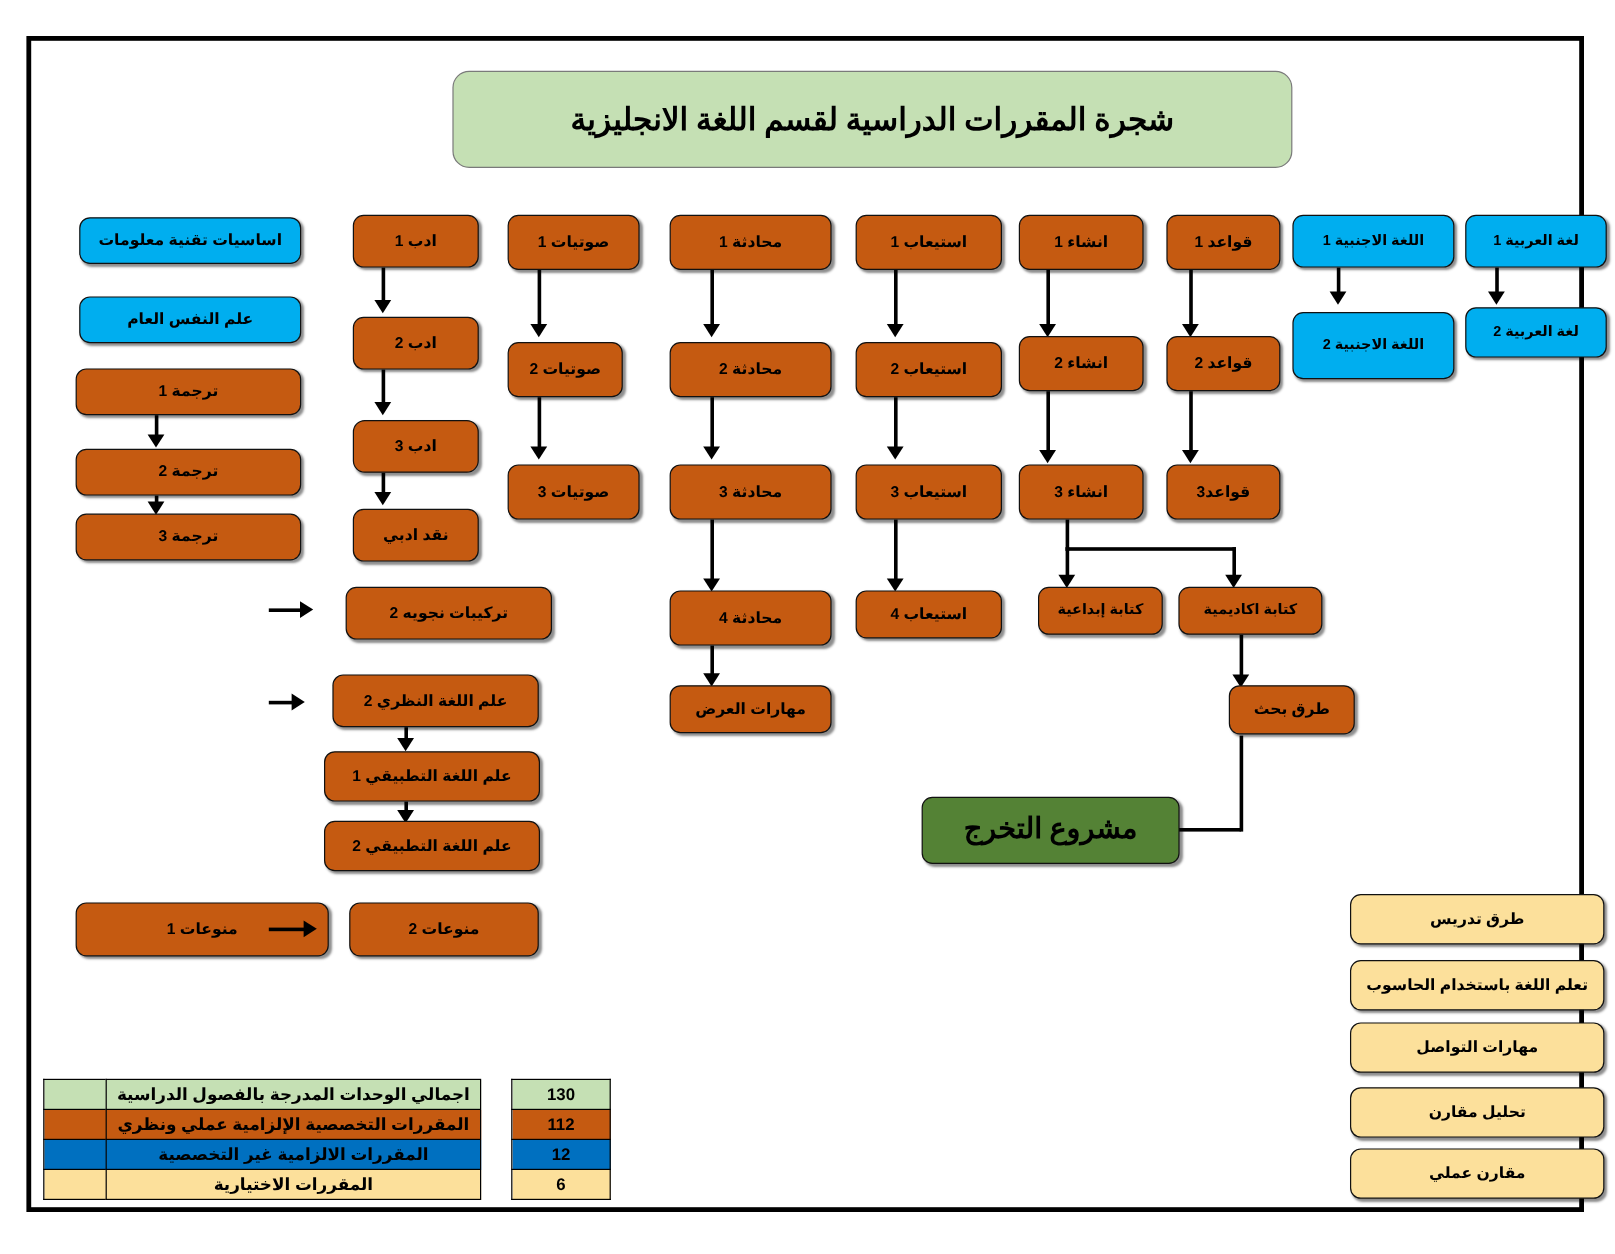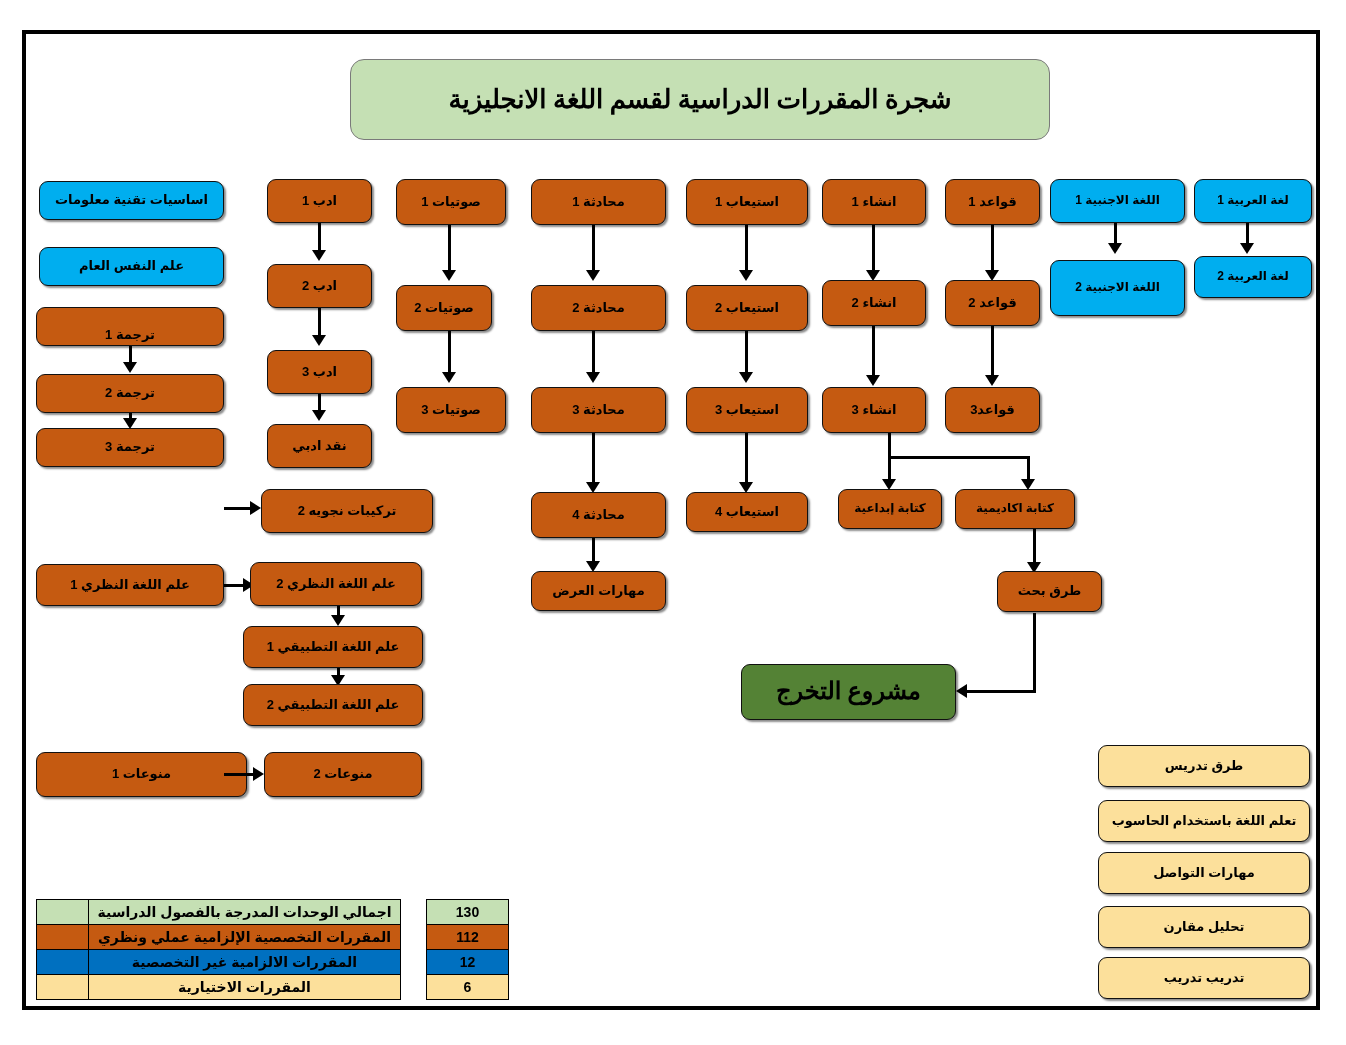--- a/index.html
+++ b/index.html
@@ -18,20 +18,21 @@
 
   
   .node{
     position:absolute;box-sizing:border-box;
     border:1.5px solid #111;border-radius:9px;
     display:flex;align-items:center;justify-content:center;
     text-align:center;font-weight:bold;color:#000;
     line-height:1.15;padding:2px 0;
     box-shadow:2px 2px 2px rgba(0,0,0,.45);
     direction:rtl;
+    margin-left:27px;
   }
   .orange{background:#C55A11;}
   .blue{background:#00AEEF;}
   .green{background:#548235;}
   .yellow{background:#FCE09B;}
   .titlebox{
     background:#C5E0B4;border:1.5px solid #7a7a7a;border-radius:14px;
     box-shadow:none;
   }
   .title-text{
@@ -92,43 +93,40 @@
     <span class="title-text">شجرة المقررات الدراسية لقسم اللغة الانجليزية</span>
   </div>
 
   <div class="node blue n-sm" style="left:39px;top:181px;width:185px;height:39px;">
     <span>اساسيات تقنية معلومات</span>
   </div>
   <div class="node blue n-sm" style="left:39px;top:247px;width:185px;height:39px;">
     <span>علم النفس العام</span>
   </div>
 
-  <div class="node orange n-sm" style="left:36px;top:307px;width:188px;height:39px;align-items:flex-end;">
+  <div class="node orange n-sm" style="left:36px;top:307px;width:188px;height:39px;">
     <span>ترجمة 1</span>
   </div>
   <div class="v-line" style="left:129px;top:346px;height:20px;"></div>
   <div class="arrow-down" style="left:123px;top:362px;"></div>
   <div class="node orange n-sm" style="left:36px;top:374px;width:188px;height:39px;">
     <span>ترجمة 2</span>
   </div>
   <div class="v-line" style="left:129px;top:413px;height:9px;"></div>
   <div class="arrow-down" style="left:123px;top:418px;"></div>
   <div class="node orange n-sm" style="left:36px;top:428px;width:188px;height:39px;">
     <span>ترجمة 3</span>
   </div>
 
   <div class="h-line" style="left:224px;top:507px;width:30px;"></div>
   <div class="arrow-right" style="left:250px;top:501px;"></div>
   <div class="node orange n-sm" style="left:261px;top:489px;width:172px;height:44px;">
     <span>تركيبات نجويه 2</span>
   </div>
 
-  <div class="node orange n-sm" style="left:36px;top:564px;width:188px;height:42px;">
-    <span>علم اللغة النظري 1</span>
-  </div>
   <div class="h-line" style="left:224px;top:584px;width:25px;"></div>
   <div class="arrow-right" style="left:243px;top:578px;"></div>
   <div class="node orange n-sm" style="left:250px;top:562px;width:172px;height:44px;">
     <span>علم اللغة النظري 2</span>
   </div>
   <div class="v-line" style="left:337px;top:606px;height:13px;"></div>
   <div class="arrow-down" style="left:331px;top:615px;"></div>
   <div class="node orange n-sm" style="left:243px;top:626px;width:180px;height:42px;">
     <span>علم اللغة التطبيقي 1</span>
   </div>
@@ -150,21 +148,21 @@
   <div class="node orange n-sm" style="left:267px;top:179px;width:105px;height:44px;">
     <span>ادب 1</span>
   </div>
   <div class="v-line" style="left:318px;top:223px;height:33px;"></div>
   <div class="arrow-down" style="left:312px;top:250px;"></div>
   <div class="node orange n-sm" style="left:267px;top:264px;width:105px;height:44px;">
     <span>ادب 2</span>
   </div>
   <div class="v-line" style="left:318px;top:308px;height:33px;"></div>
   <div class="arrow-down" style="left:312px;top:335px;"></div>
-  <div class="node orange n-sm" style="left:267px;top:350px;width:105px;height:44px;">
+  <div class="node orange n-sm" style="left:267px;top:350px;width:105px;height:44px;border-radius:10px;">
     <span>ادب 3</span>
   </div>
   <div class="v-line" style="left:318px;top:394px;height:20px;"></div>
   <div class="arrow-down" style="left:312px;top:410px;"></div>
   <div class="node orange n-sm" style="left:267px;top:424px;width:105px;height:44px;">
     <span>نقد ادبي</span>
   </div>
 
   <div class="node orange n-sm" style="left:396px;top:179px;width:110px;height:46px;">
     <span>صوتيات 1</span>
@@ -302,21 +300,21 @@
   <div class="node yellow n-sm" style="left:1098px;top:800px;width:212px;height:42px;">
     <span>تعلم اللغة باستخدام الحاسوب</span>
   </div>
   <div class="node yellow n-sm" style="left:1098px;top:852px;width:212px;height:42px;">
     <span>مهارات التواصل</span>
   </div>
   <div class="node yellow n-sm" style="left:1098px;top:906px;width:212px;height:42px;">
     <span>تحليل مقارن</span>
   </div>
   <div class="node yellow n-sm" style="left:1098px;top:957px;width:212px;height:42px;">
-    <span>تدريب تدريب</span>
+    <span>مقارن عملي</span>
   </div>
 
   <table class="legend">
     <tbody>
       <tr>
         <td class="c-num lg-green">130</td>
         <td class="c-gap"></td>
         <td class="c-lbl lg-green">اجمالي الوحدات المدرجة بالفصول الدراسية</td>
         <td class="c-end lg-green"></td>
       </tr>

